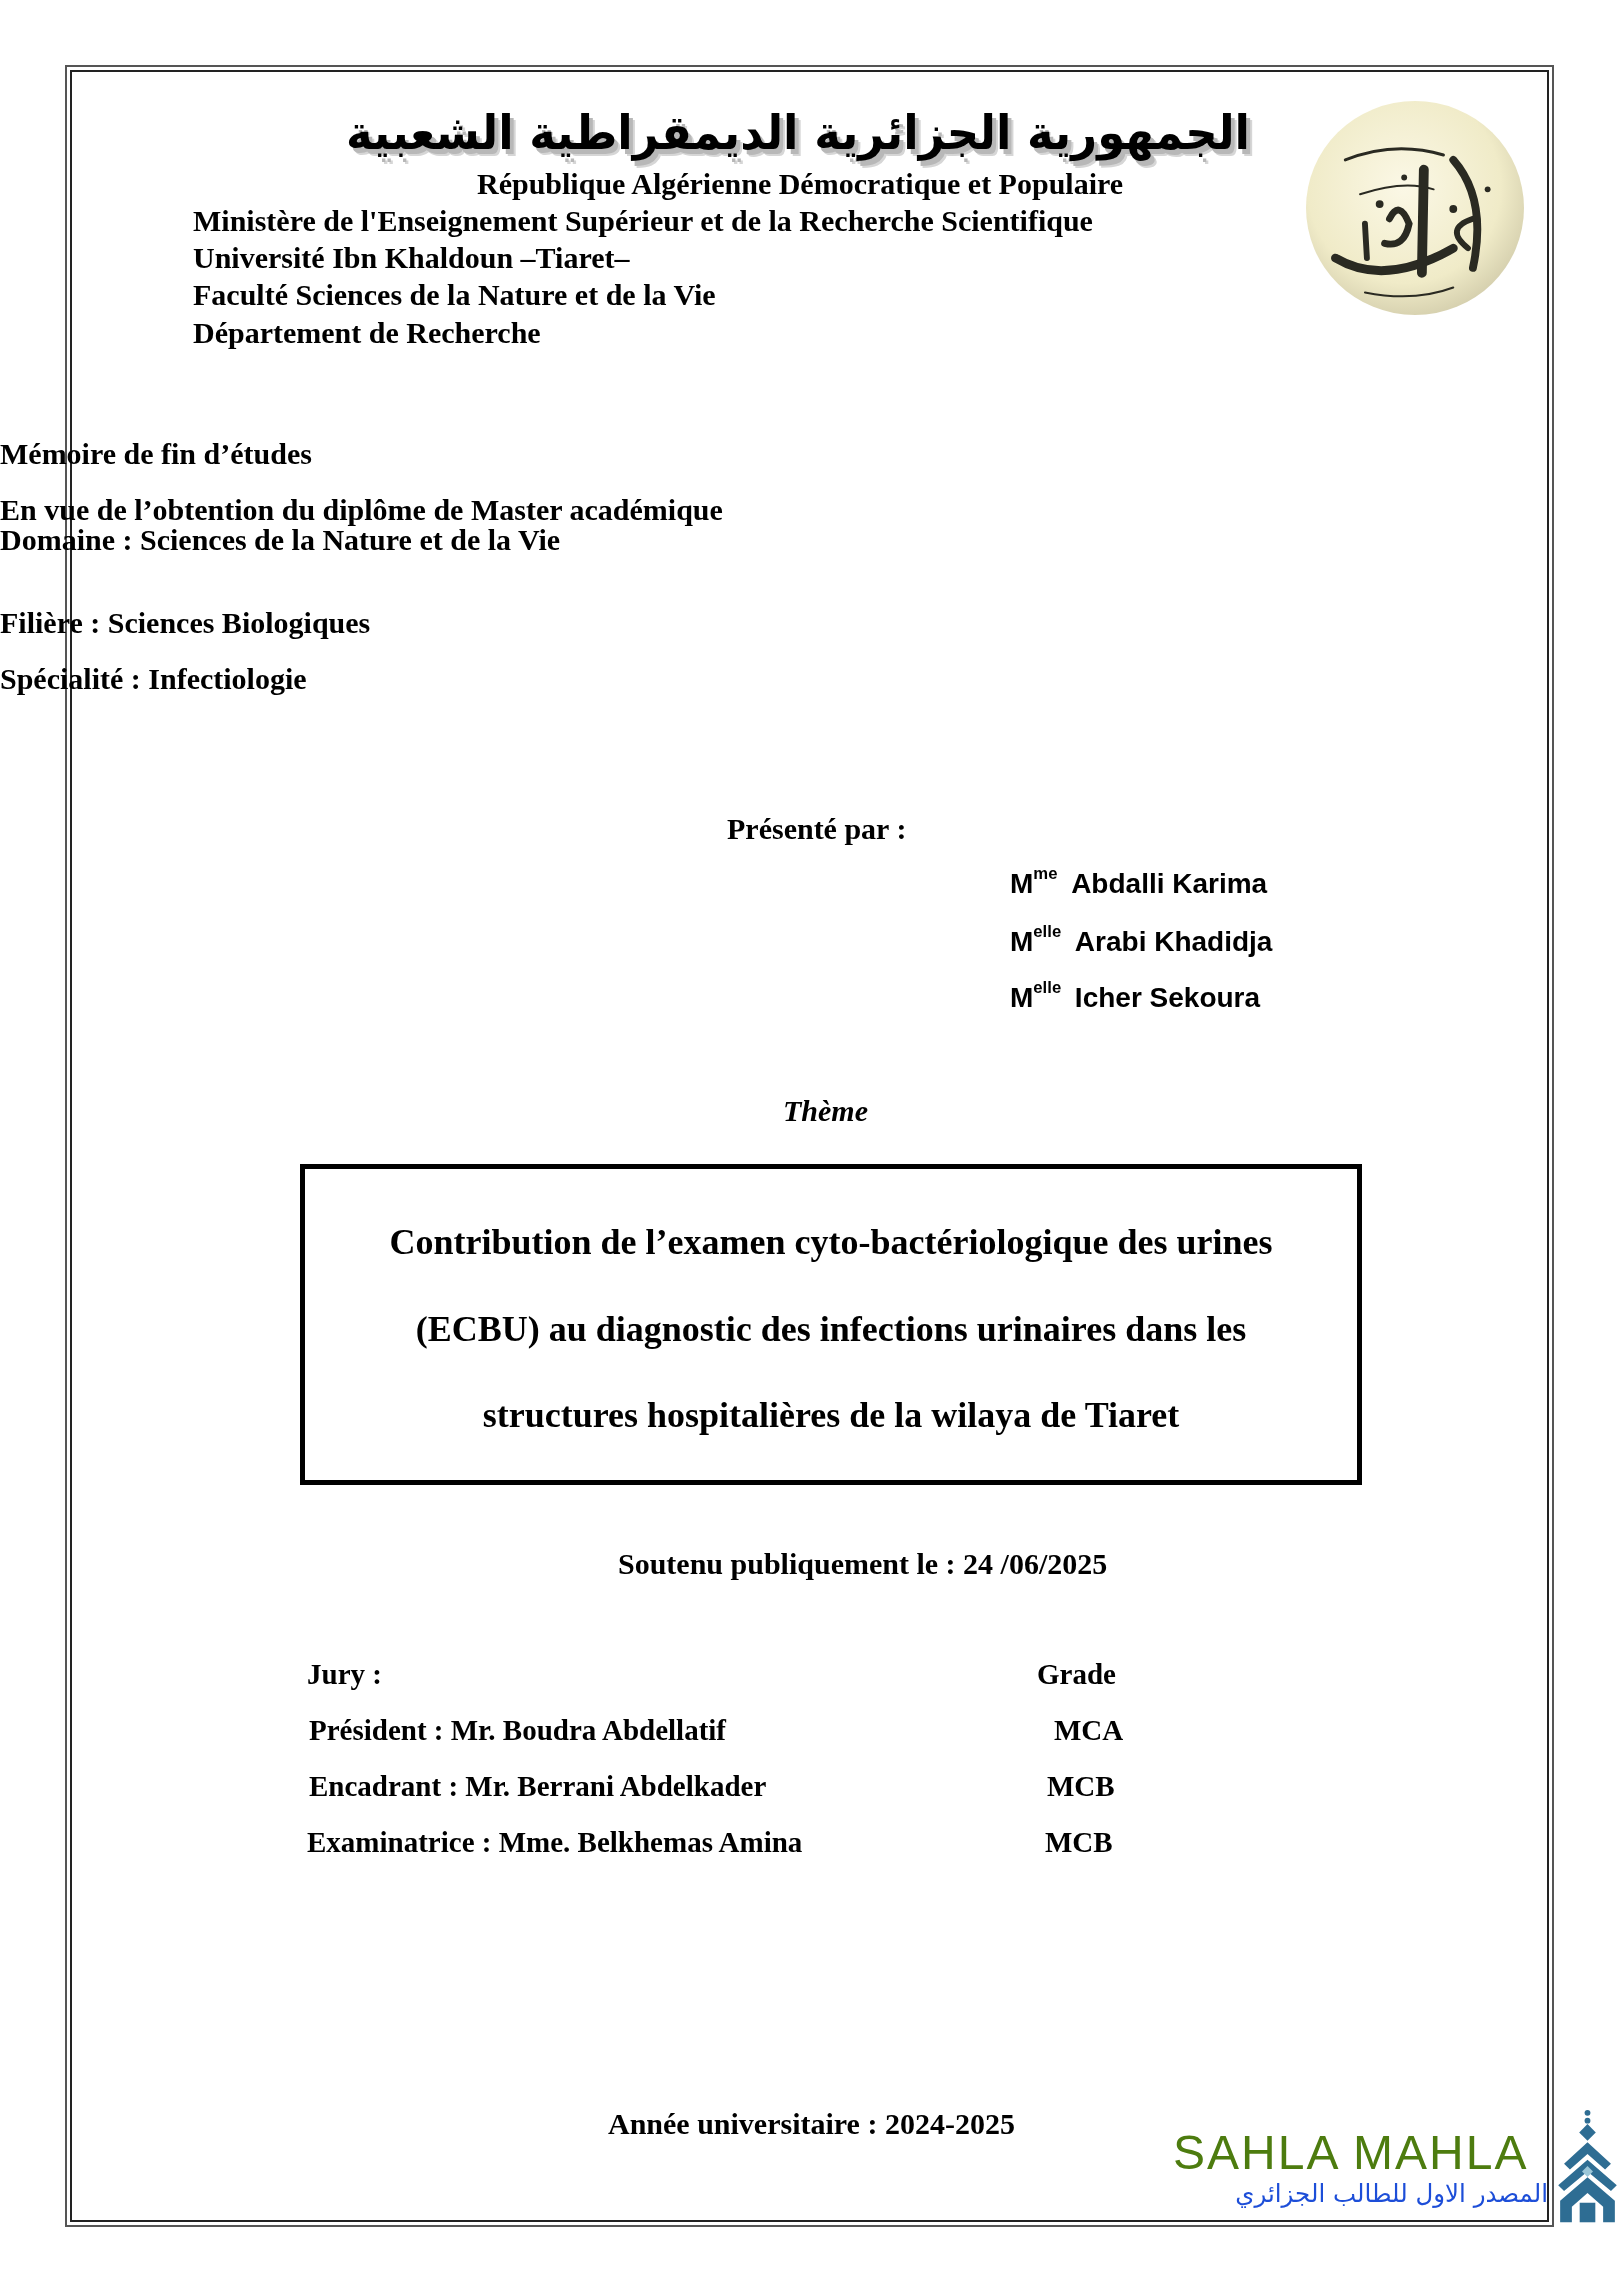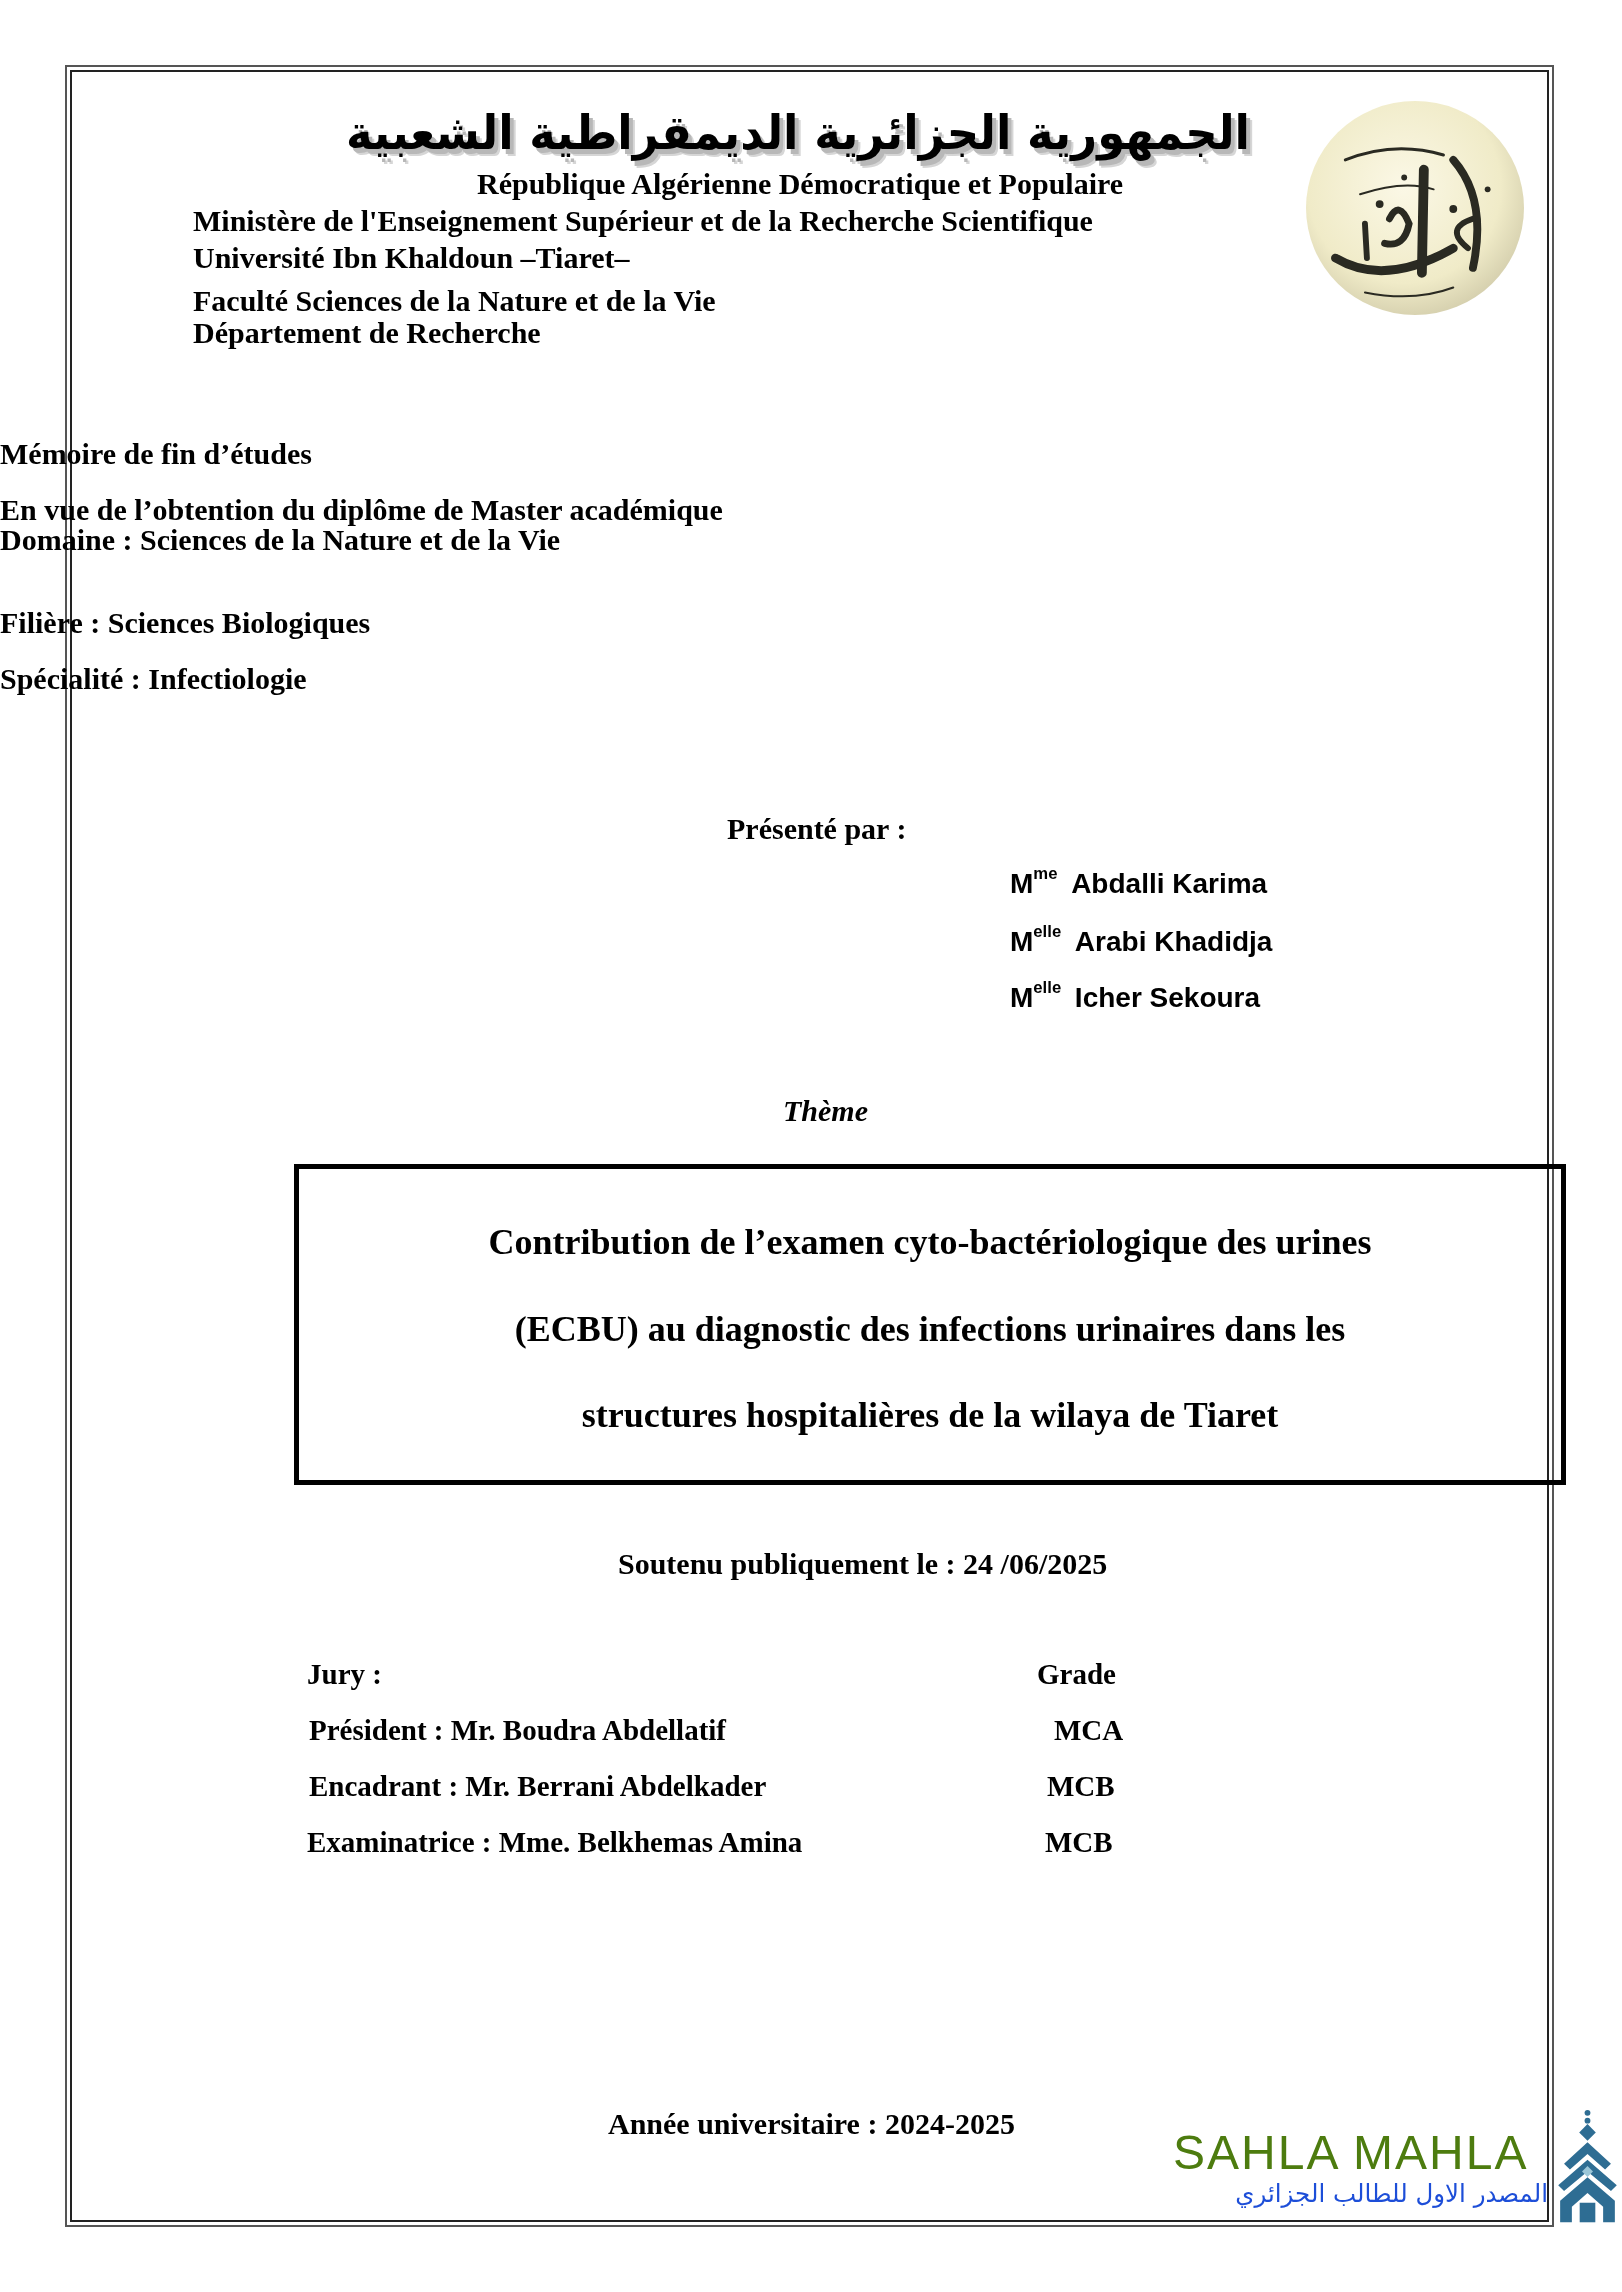--- a/index.html
+++ b/index.html
@@ -9,38 +9,38 @@
   .frame-inner { position:absolute; left:70px; top:70px; width:1479px; height:2152px; border:2.9px solid #222; box-sizing:border-box; }
   .arabic-title { font-family:"DejaVu Sans", sans-serif; font-weight:bold; font-size:45px; direction:rtl; letter-spacing:1px; color:#000; text-shadow: 3.9px 4.9px 0 #b8b8b8, 5.9px 6.9px 0 #d6d6d6; transform:scaleY(1.05); }
   .hdr-center { font-weight:bold; font-size:30px; }
   .hdr-left { font-weight:bold; font-size:30px; left:193px; }
   .logo { position:absolute; left:1306px; top:101px; width:218px; height:214px; border-radius:50%; background: radial-gradient(circle at 45% 40%, #fbf8e6 0%, #f0ebc8 55%, #c9c3a2 85%, #8d8a78 100%); overflow:hidden; }
   .logo svg { width:100%; height:100%; }
   .center-line { left:0; width:1622px; font-weight:bold; font-size:30px; }
   .presenter { font-family:"Liberation Sans", "DejaVu Sans", sans-serif; font-weight:bold; font-size:28px; }
   .presenter sup { font-size:16.7px; vertical-align:top; position:relative; top:-3.9px; margin-right:13.7px; }
   .theme-label { font-style:italic; font-weight:bold; font-size:30px; }
-  .title-box { position:absolute; left:294px; top:1164px; width:1272px; height:321px; border:5.9px solid #000; box-sizing:border-box; }
+  .title-box { position:absolute; left:300px; top:1164px; width:1062px; height:321px; border:5.9px solid #000; box-sizing:border-box; }
   .title-line { position:absolute; left:0; width:100%; text-align:center; font-weight:bold; font-size:36px; white-space:nowrap; }
   .jury { font-weight:bold; font-size:29px; }
   .watermark-text { font-family:"Liberation Sans", "DejaVu Sans", sans-serif; font-size:48px; color:#4d7c0f; letter-spacing:2px; }
   .watermark-ar { font-family:"DejaVu Sans", sans-serif; font-size:24.5px; color:#1d4ed8; direction:rtl; }
 </style>
 </head>
 <body>
 
 <div class="frame-outer"></div>
 <div class="frame-inner"></div>
 
 <div class="abs arabic-title" style="left:407px; top:106px; width:843px; text-align:center;">الجمهورية الجزائرية الديمقراطية الشعبية</div>
 
 <div class="abs hdr-center" style="left:477px; top:167px;">République Algérienne Démocratique et Populaire</div>
 <div class="abs hdr-left" style="top:204px;">Ministère de l'Enseignement Supérieur et de la Recherche Scientifique</div>
 <div class="abs hdr-left" style="top:241px;">Université Ibn Khaldoun –Tiaret–</div>
-<div class="abs hdr-left" style="top:284px;">Faculté Sciences de la Nature et de la Vie</div>
+<div class="abs hdr-left" style="top:278px;">Faculté Sciences de la Nature et de la Vie</div>
 <div class="abs hdr-left" style="top:316px;">Département de Recherche</div>
 
 <div class="logo">
   <svg viewBox="0 0 222 218" xmlns="http://www.w3.org/2000/svg">
     <g fill="none" stroke="#2a2a22" stroke-linecap="round">
       <path d="M40 60 Q90 40 140 55" stroke-width="3"></path>
       <path d="M55 95 Q100 80 130 90" stroke-width="2"></path>
       <path d="M30 160 Q80 190 150 150" stroke-width="9"></path>
       <path d="M120 70 L118 175" stroke-width="10"></path>
       <path d="M150 60 Q185 100 170 170" stroke-width="8"></path>

